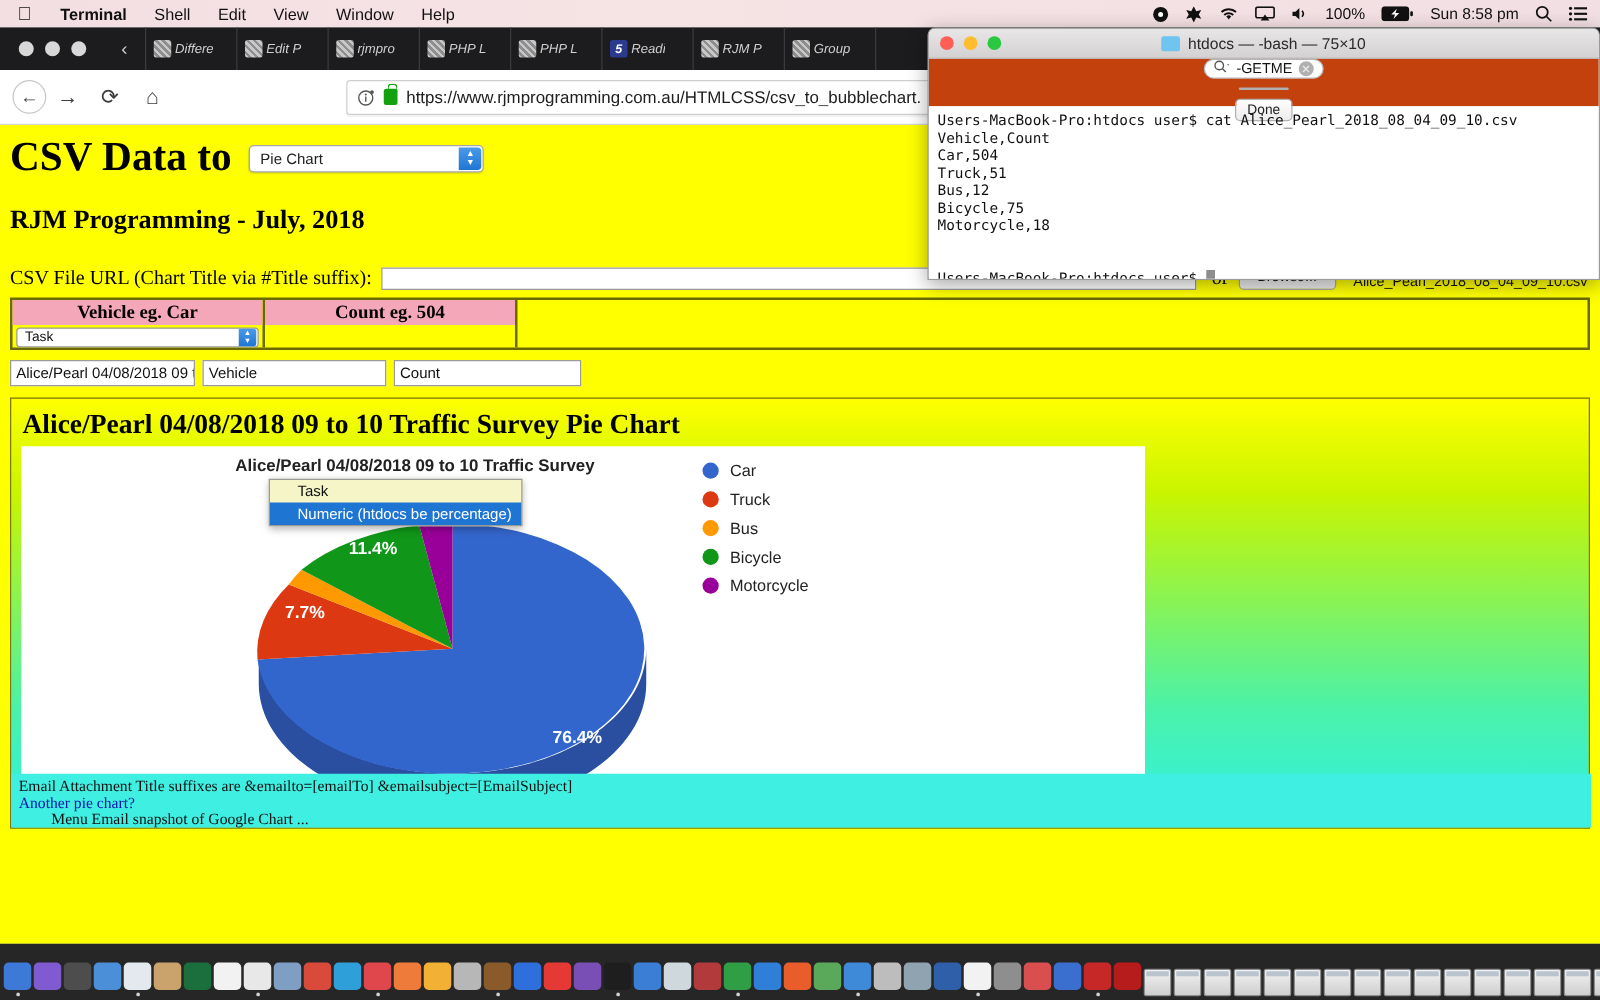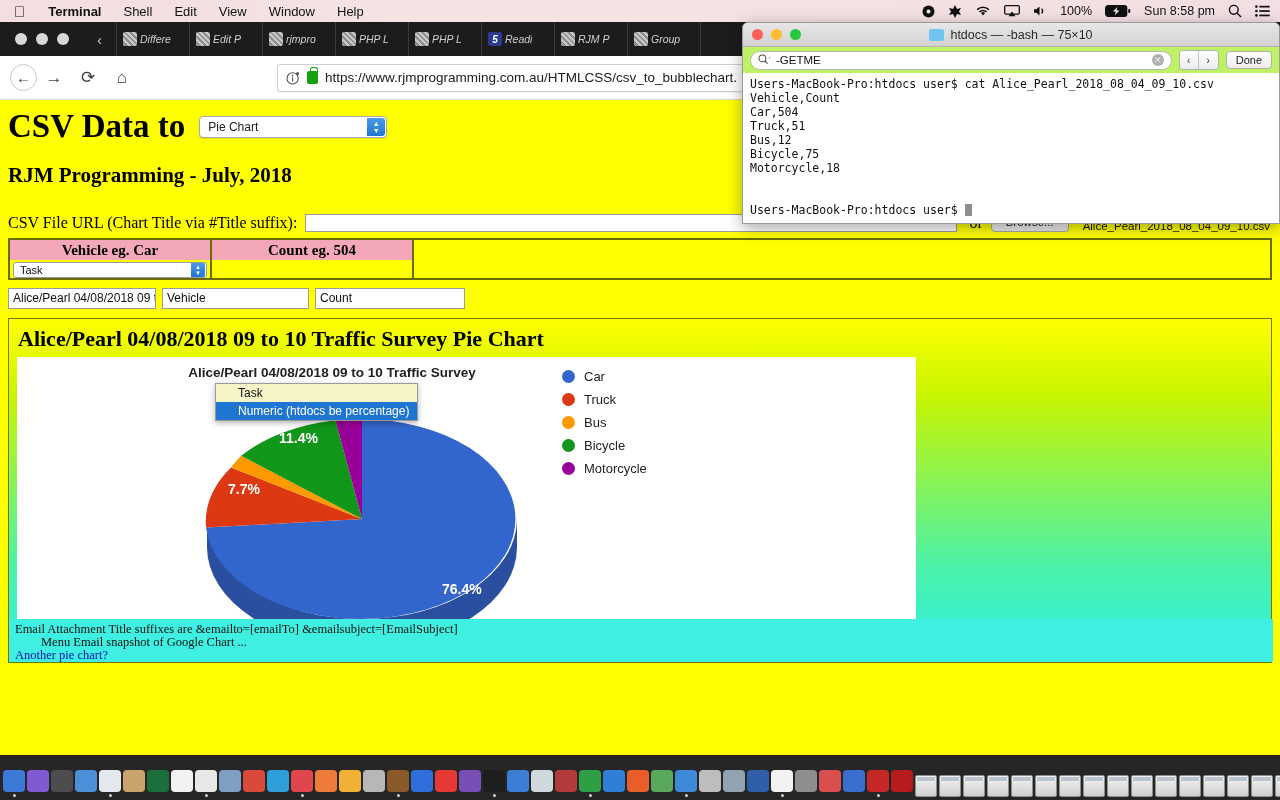--- a/index.html
+++ b/index.html
@@ -179,21 +179,21 @@
     height: 24px; background: linear-gradient(#e8e6e6,#d3d1d1);
     border-bottom: 1px solid #b4b2b2; display: flex; align-items: center;
     position: relative; padding-left: 9px; gap: 8px;
   }
   .t-dot { width: 11px; height: 11px; border-radius: 50%; }
   .t-title {
     position: absolute; left: 0; right: 0; text-align: center; font-size: 12.5px;
     color: #2a2a2a; display: flex; align-items: center; justify-content: center; gap: 6px;
   }
   .folder-ic { width: 15px; height: 12px; border-radius: 2px; background: #6fc4f0; display: inline-block; }
-  .t-searchbar { height: 26px; display: flex; align-items: center; gap: 7px; padding: 0 7px; background: #bef264; }
+  .t-searchbar { height: 38px; display: flex; align-items: center; gap: 7px; padding: 0 7px; background: #c2410c; flex-direction: column; }
   .t-search {
     flex: 1; height: 19px; background: #fff; border: 1px solid #b7b7b7; border-radius: 10px;
     display: flex; align-items: center; padding: 0 7px; gap: 5px; font-size: 11.5px; color: #111;
   }
   .t-clear { margin-left: auto; width: 12px; height: 12px; border-radius: 50%;
     background: #b0b0b0; color: #f0eeee; font-size: 9px; line-height: 12px; text-align: center; }
   .t-nav { display: flex; border: 1px solid #b0b0b0; border-radius: 4px; overflow: hidden; }
   .t-nav div { width: 19px; height: 18px; background: linear-gradient(#fefefe,#ececec);
     font-size: 10px; color: #333; display: flex; align-items: center; justify-content: center; }
   .t-nav div:first-child { border-right: 1px solid #c4c4c4; }
@@ -447,22 +447,22 @@
               </div>
             <div class="lg-row">
                 <span class="lg-dot" style="background:#990099"></span>
                 <span>Motorcycle</span>
               </div>
           </div>
         </div>
 
         <div class="footer">
           <div class="ft-line">Email Attachment Title suffixes are &amp;emailto=[emailTo] &amp;emailsubject=[EmailSubject]</div>
+          <div class="ft-line ft-link">Another pie chart?</div>
           <div class="ft-line indent">Menu  Email snapshot of Google Chart ...</div>
-          <div class="ft-line ft-link">Another pie chart?</div>
         </div>
       </div>
     </div>
   </div>
 
   <div class="terminal">
     <div class="t-titlebar">
       <div class="t-dot" style="background:#ff5f57"></div>
       <div class="t-dot" style="background:#febc2e"></div>
       <div class="t-dot" style="background:#28c840"></div>

